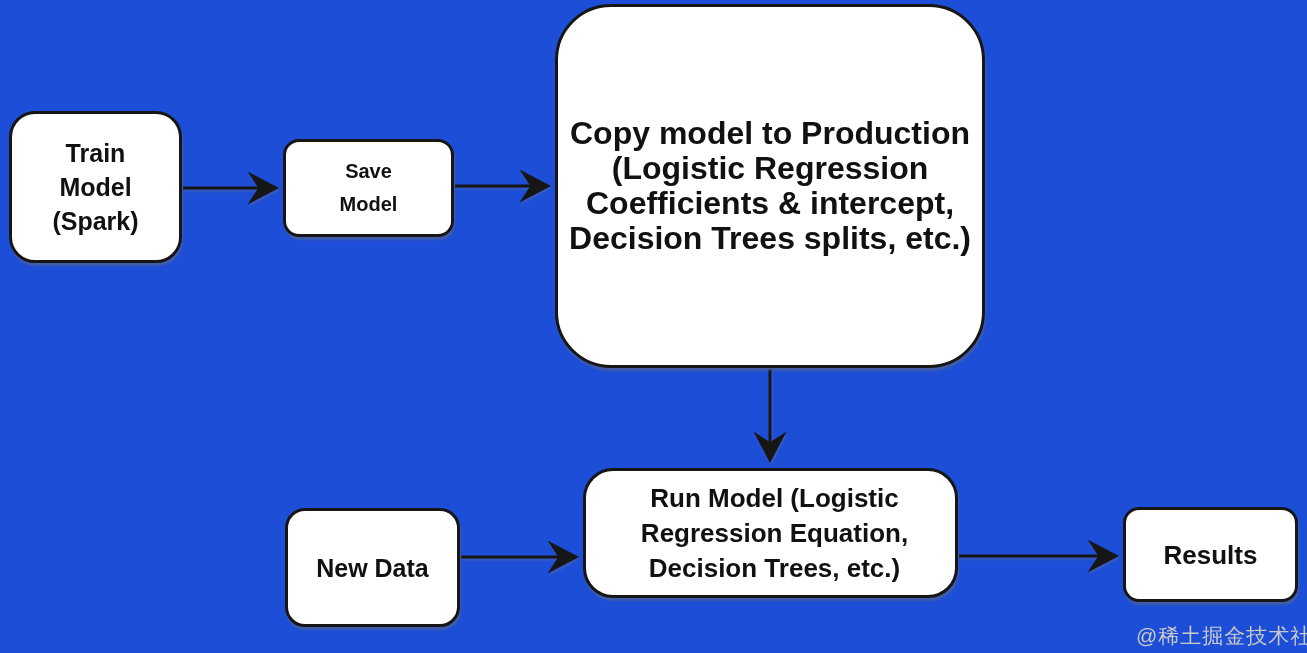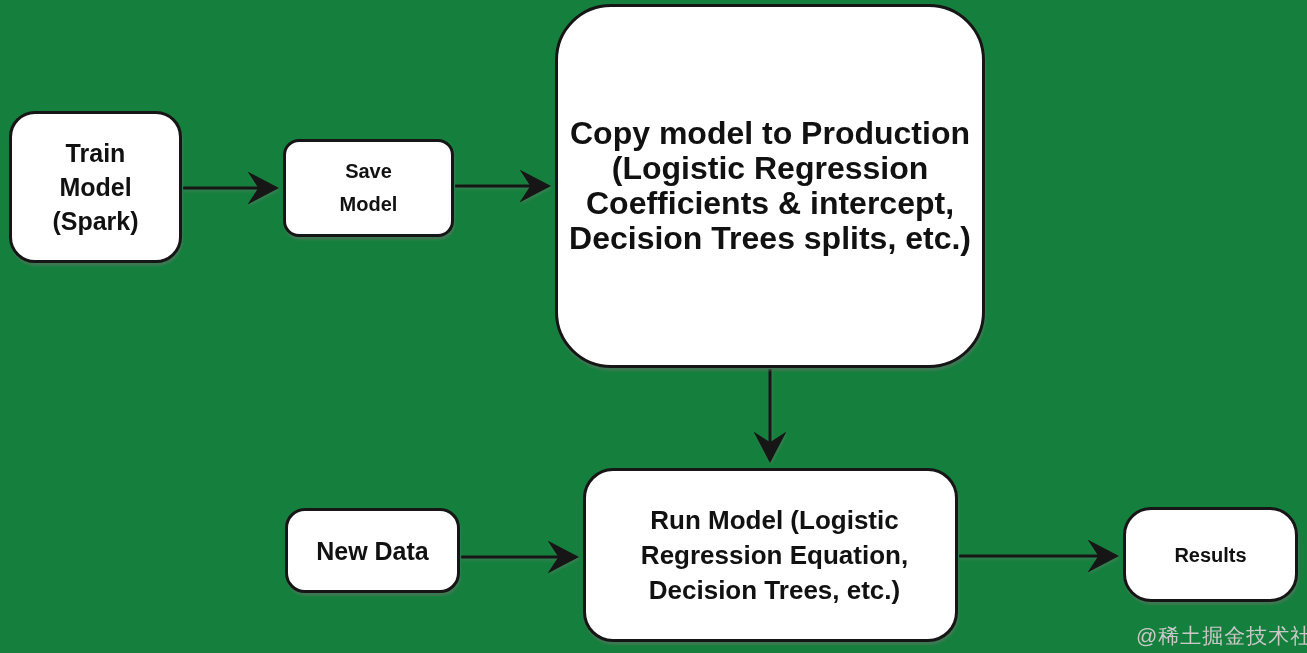--- a/index.html
+++ b/index.html
@@ -4,21 +4,21 @@
 <style>
   html, body {
     margin: 0;
     padding: 0;
     background: #ffffff;
   }
   .canvas {
     position: relative;
     width: 1307px;
     height: 653px;
-    background: #15803d;
+    background: #1d4ed8;
     overflow: hidden;
     font-family: "Liberation Sans", sans-serif;
   }
   .edges-layer {
     position: absolute;
     left: 0;
     top: 0;
     width: 1307px;
     height: 653px;
     filter: drop-shadow(1px 2px 1px rgba(120,120,120,0.35));
@@ -46,33 +46,33 @@
     left: 283px; top: 139px; width: 171px; height: 98px;
     border-radius: 16px;
     font-size: 20px; line-height: 33px;
   }
   .node-copy {
     left: 555px; top: 4px; width: 430px; height: 364px;
     border-radius: 56px;
     font-size: 32px; line-height: 35px;
   }
   .node-run {
-    left: 583px; top: 468px; width: 375px; height: 174px;
+    left: 583px; top: 468px; width: 375px; height: 130px;
     border-radius: 30px;
     font-size: 26px; line-height: 35px; padding-left: 8px;
   }
   .node-newdata {
-    left: 285px; top: 508px; width: 175px; height: 85px;
+    left: 285px; top: 508px; width: 175px; height: 119px;
     border-radius: 20px;
     font-size: 25px; line-height: 30px;
   }
   .node-results {
     left: 1123px; top: 507px; width: 175px; height: 95px;
-    border-radius: 28px;
-    font-size: 20px; line-height: 30px;
+    border-radius: 16px;
+    font-size: 26px; line-height: 30px;
   }
   .watermark {
     position: absolute;
     left: 1136px;
     top: 622px;
     width: 170px;
     font-size: 21px;
     color: #c9c9c9;
     font-weight: 400;
     letter-spacing: 1px;

